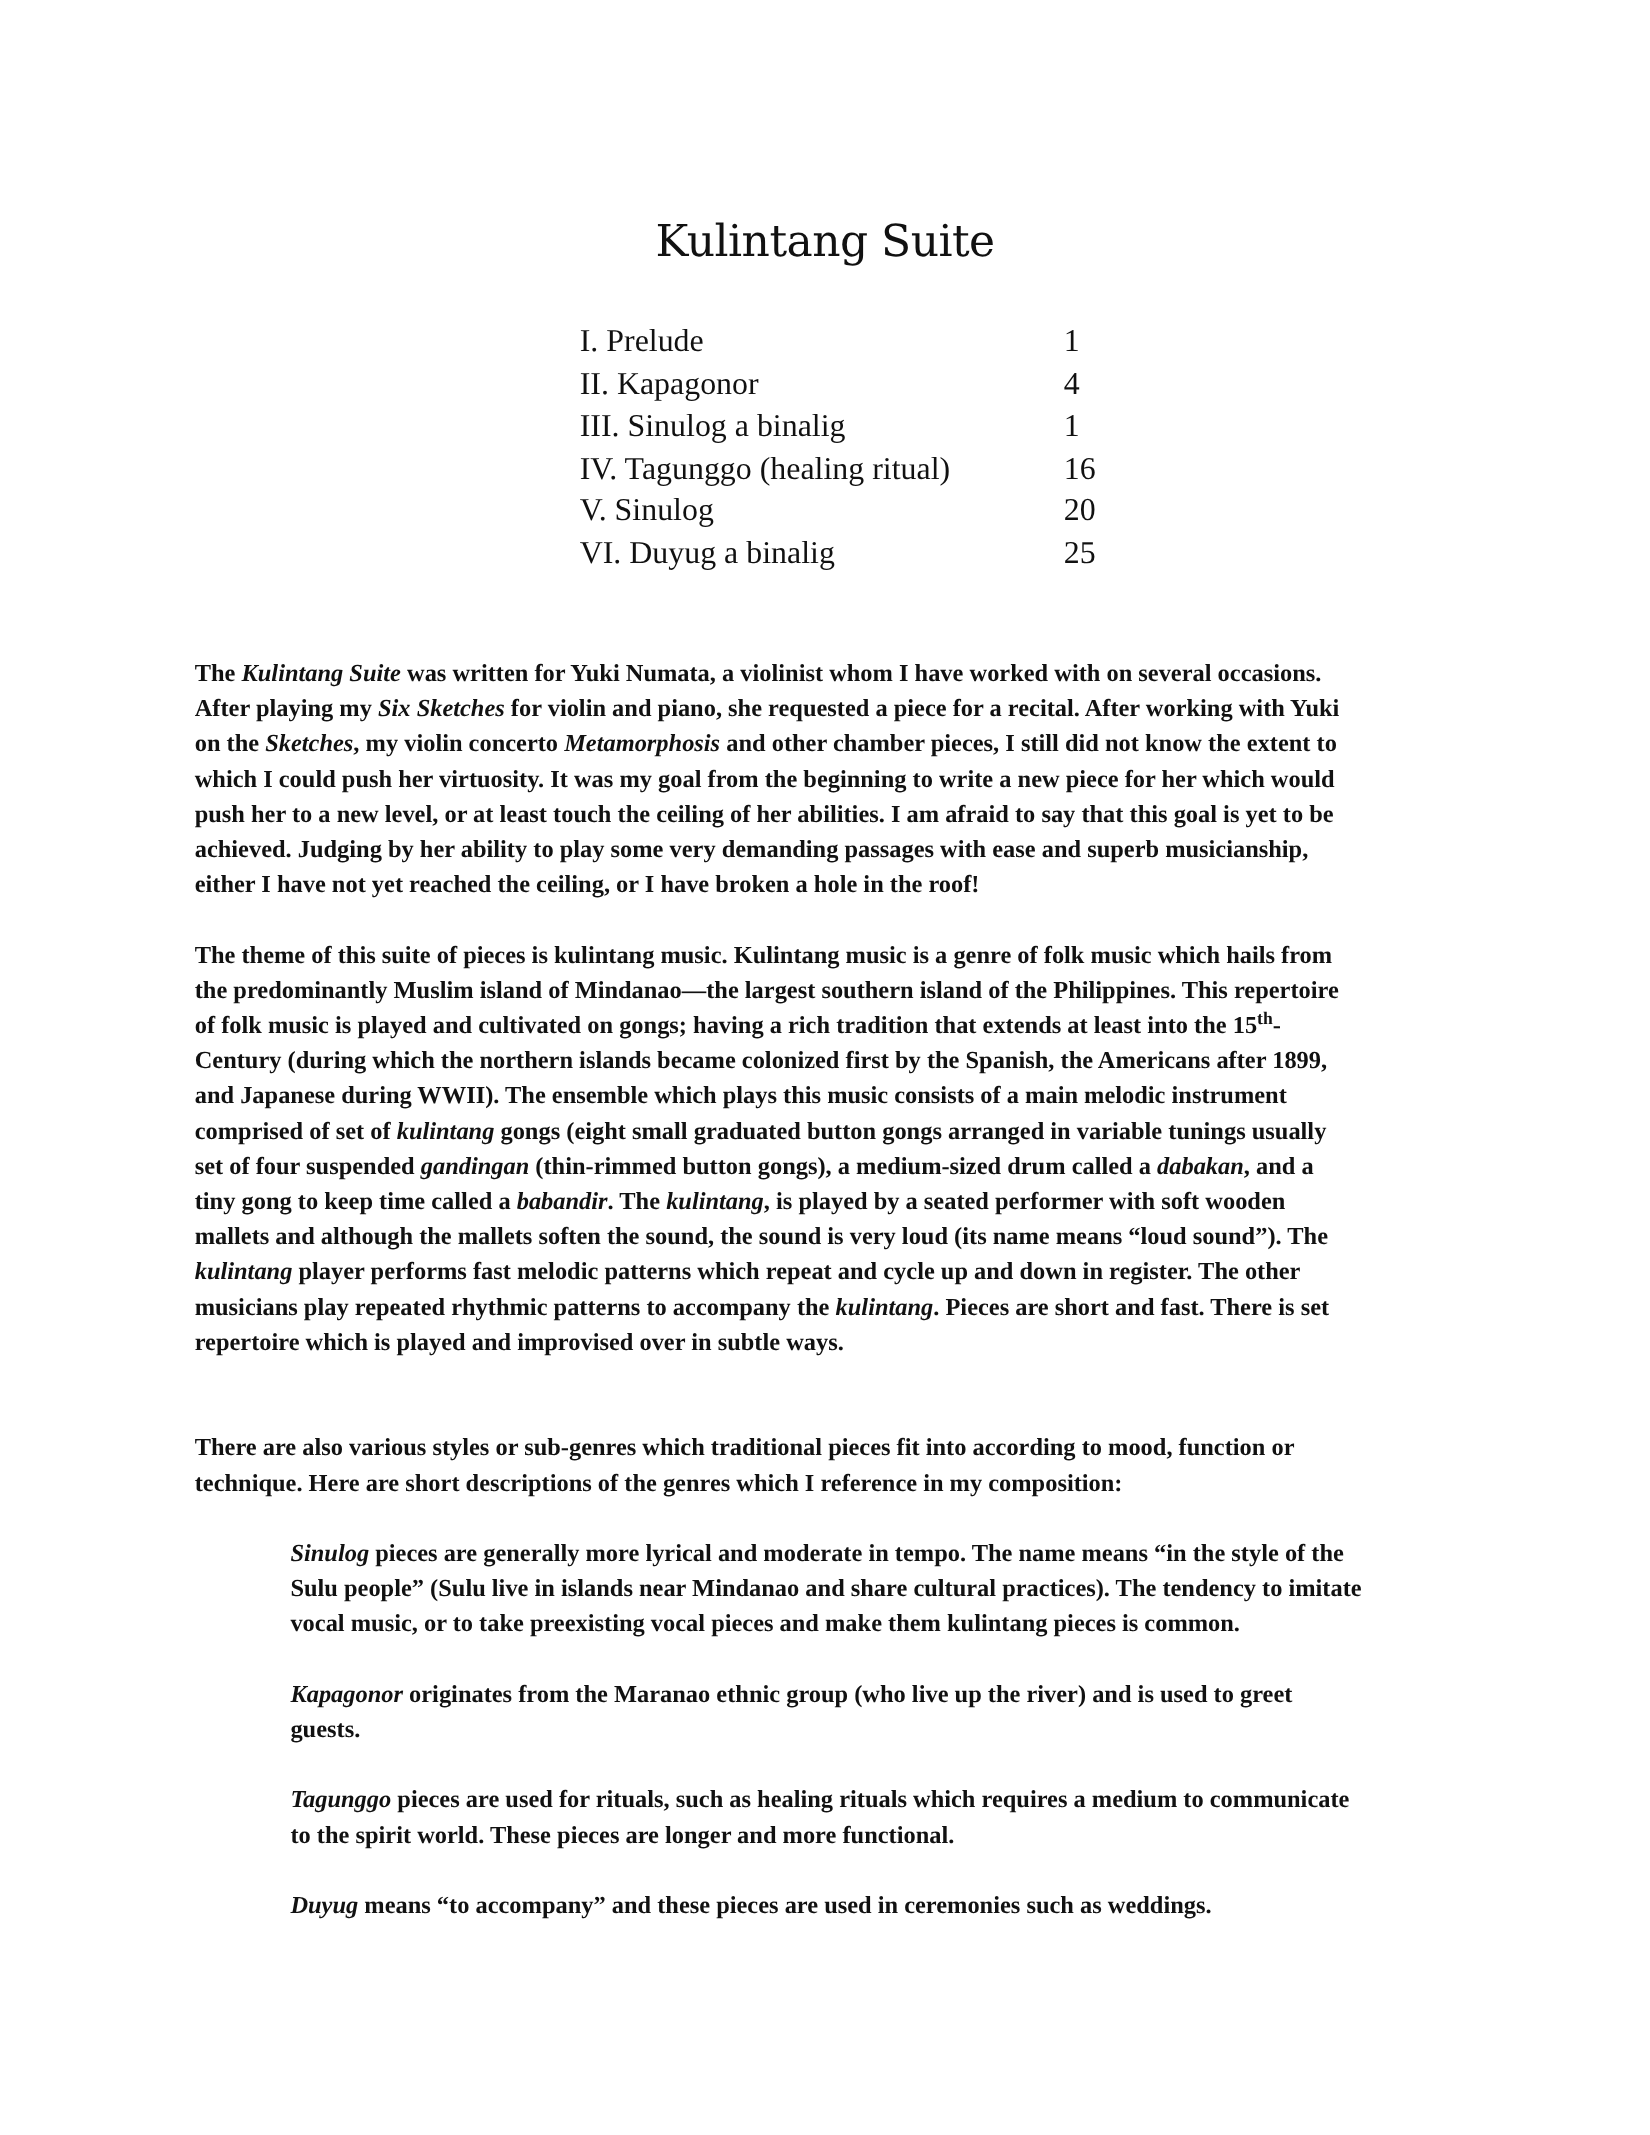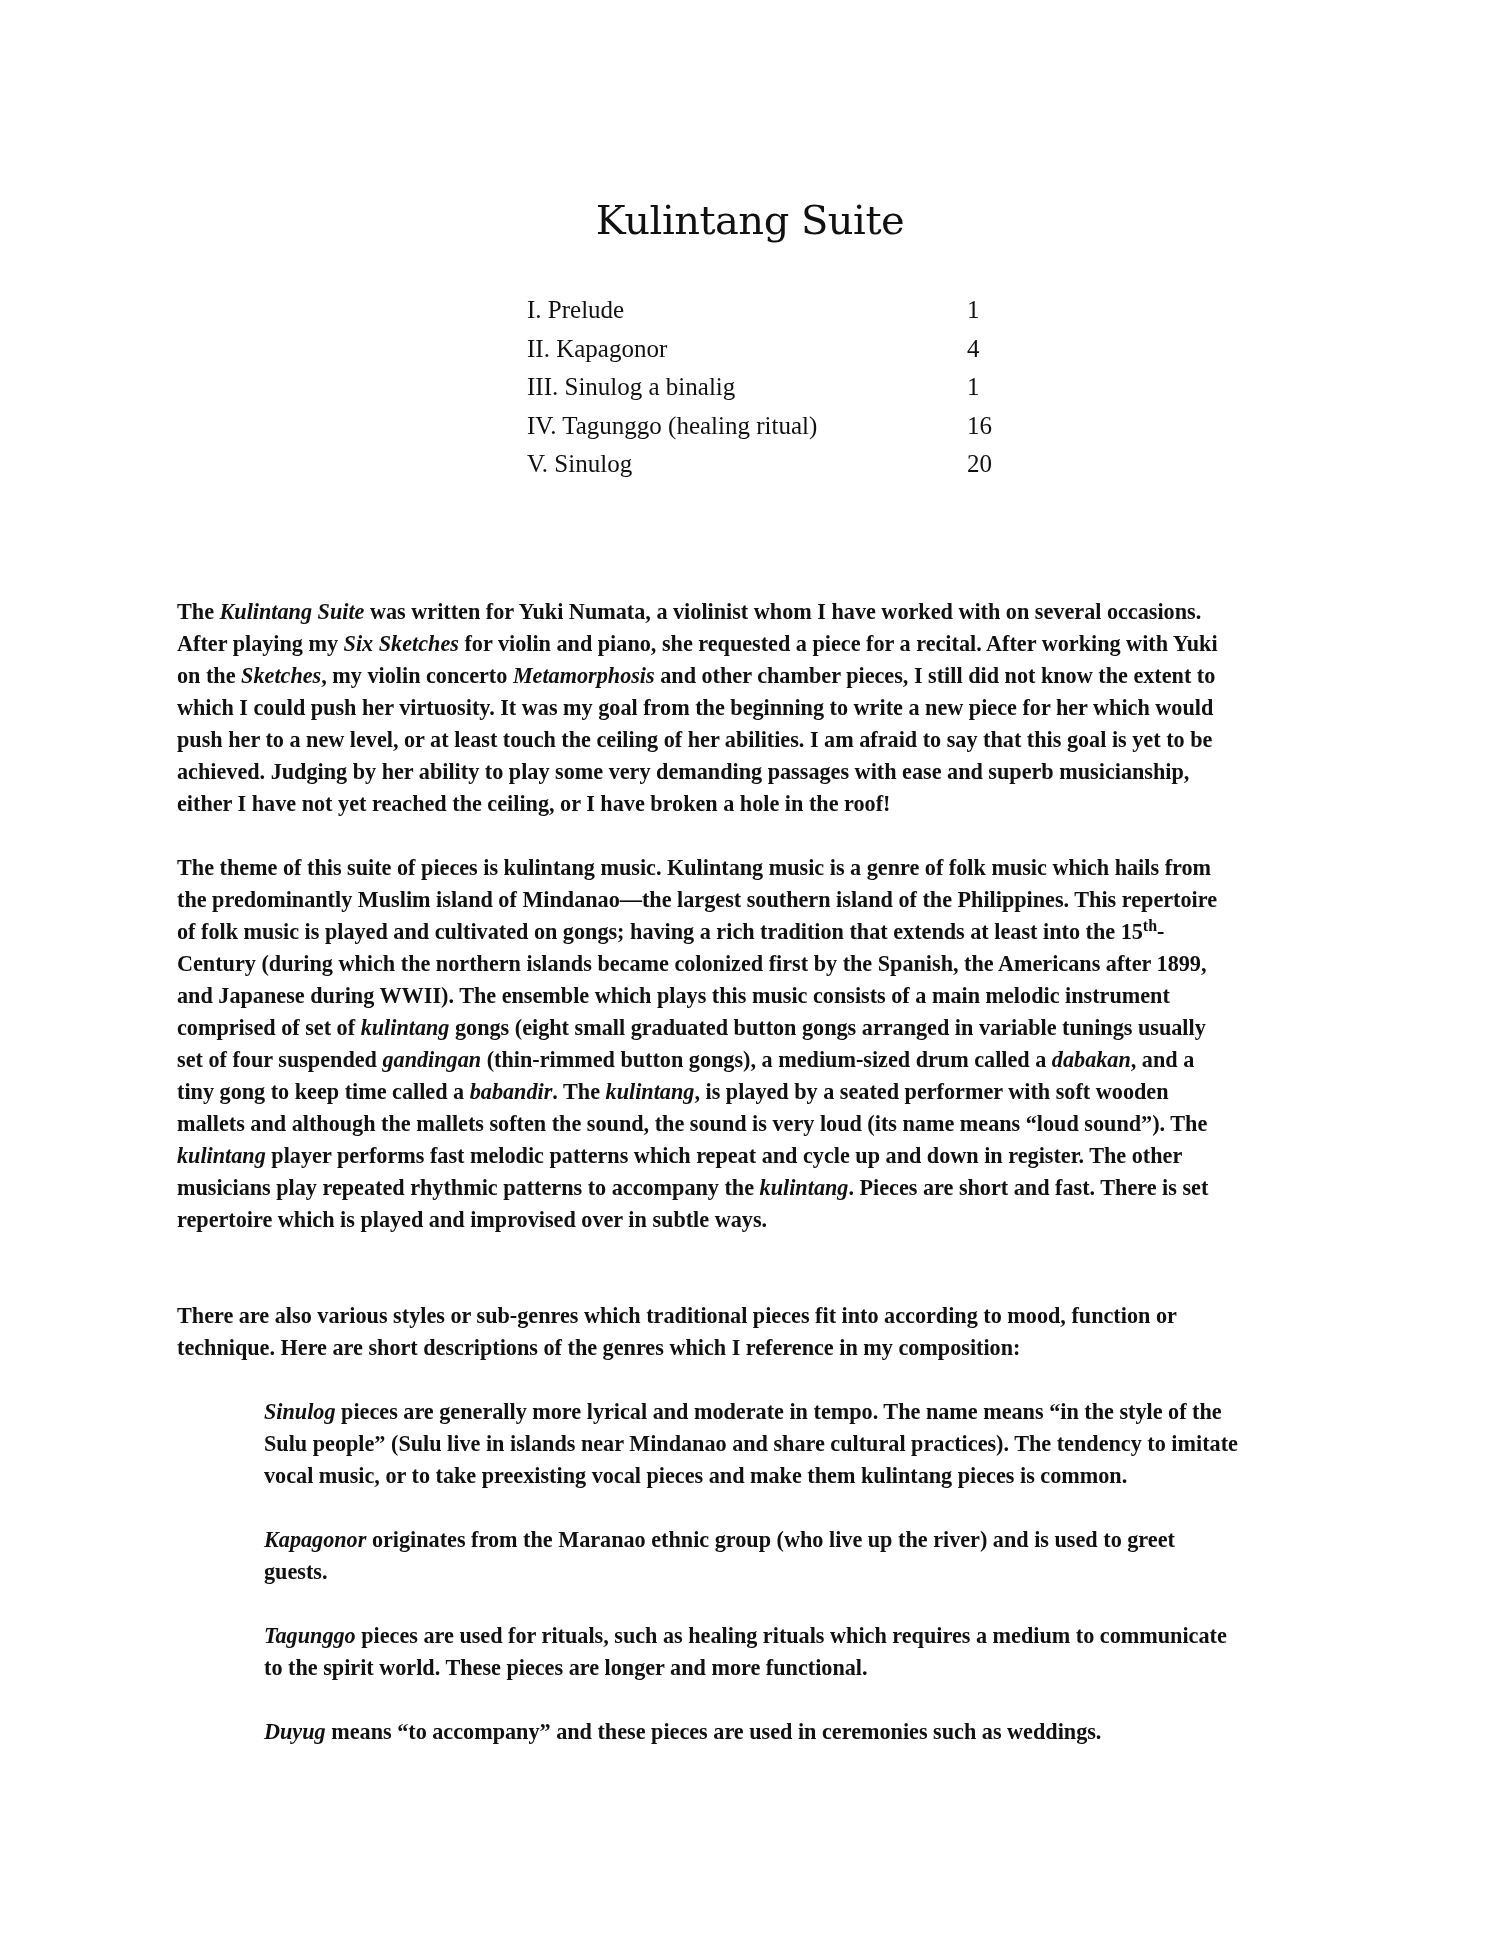--- a/index.html
+++ b/index.html
@@ -8,21 +8,21 @@
     font-family: "Liberation Serif", "DejaVu Serif", serif;
     color: #111111;
   }
   .page { position: absolute; left: 0; top: 0; width: 1500px; height: 1941px; margin-top: 18px; }
   .title {
     position: absolute; left: 0; width: 1500px; top: 176px;
     text-align: center; font-size: 40px; line-height: 52px;
     font-family: "DejaVu Serif", "Liberation Serif", serif; letter-spacing: -0.5px;
   }
   .toc { position: absolute; left: 527px; top: 273px; width: 480px; }
-  .toc-row { position: relative; height: 38.5px; font-size: 25px; line-height: 38.5px; }
+  .toc-row { position: relative; height: 38.5px; font-size: 29px; line-height: 38.5px; }
   .toc-row .name { position: absolute; left: 0; white-space: nowrap; }
   .toc-row .page-num { position: absolute; left: 440px; white-space: nowrap; }
   .para {
     position: absolute; left: 177px; width: 1160px;
     font-size: 22.2px; line-height: 32px; margin: 0; white-space: nowrap; font-weight: bold;
   }
   .para .line { display: block; height: 32px; }
   .indent { left: 264px; width: 1070px; }
   i { font-style: italic; }
   sup { font-size: 16px; line-height: 0; vertical-align: super; }
@@ -46,20 +46,24 @@
       <span class="name">III. Sinulog a binalig</span>
       <span class="page-num">1</span>
     </div>
     <div class="toc-row">
       <span class="name">IV. Tagunggo (healing ritual)</span>
       <span class="page-num">16</span>
     </div>
     <div class="toc-row">
       <span class="name">V. Sinulog</span>
       <span class="page-num">20</span>
+    </div>
+    <div class="toc-row">
+      <span class="name">VI. Duyug a binalig</span>
+      <span class="page-num">25</span>
     </div>
   </div>
 
   <div class="para" style="top:578px">
       <span class="line">The <i>Kulintang Suite</i> was written for Yuki Numata, a violinist whom I have worked with on several occasions.</span>
       <span class="line">After playing my <i>Six Sketches</i> for violin and piano, she requested a piece for a recital. After working with Yuki</span>
       <span class="line">on the <i>Sketches</i>, my violin concerto <i>Metamorphosis</i> and other chamber pieces, I still did not know the extent to</span>
       <span class="line">which I could push her virtuosity.  It was my goal from the beginning to write a new piece for her which would</span>
       <span class="line">push her to a new level, or at least touch the ceiling of her abilities.  I am afraid to say that this goal is yet to be</span>
       <span class="line">achieved.  Judging by her ability to play some very demanding passages with ease and superb musicianship,</span>

